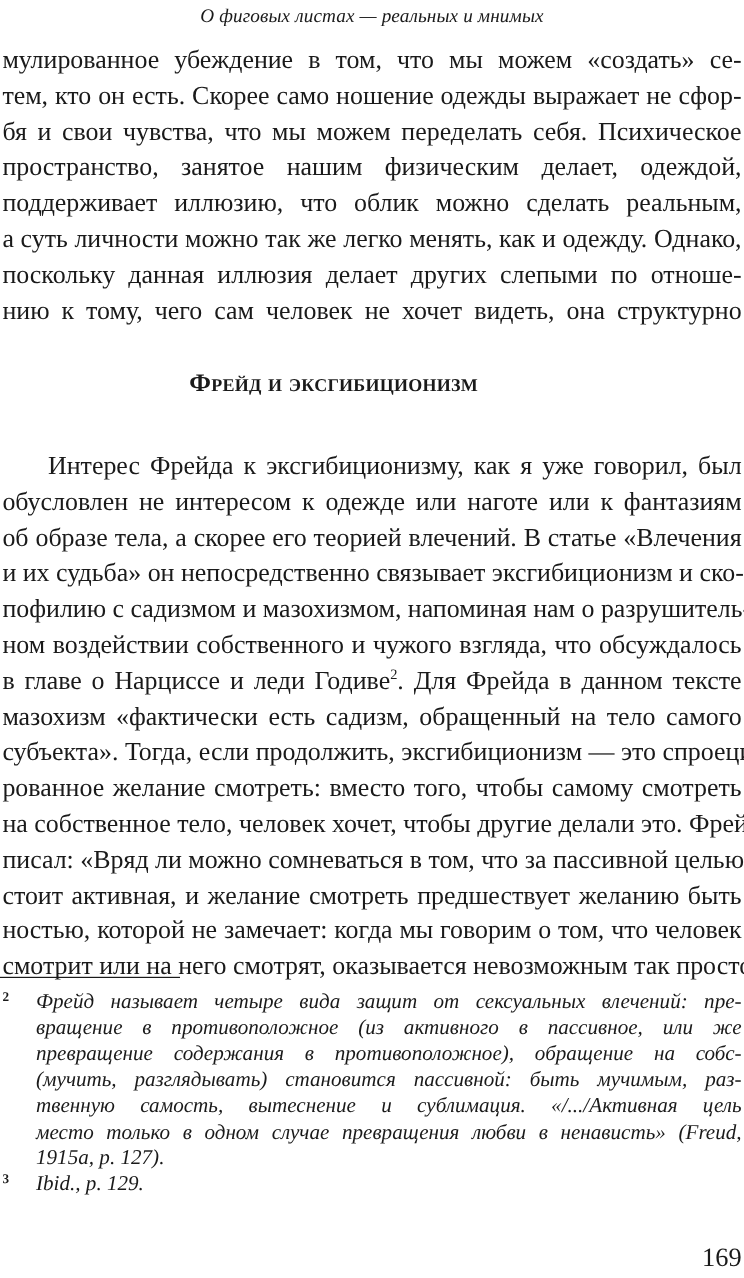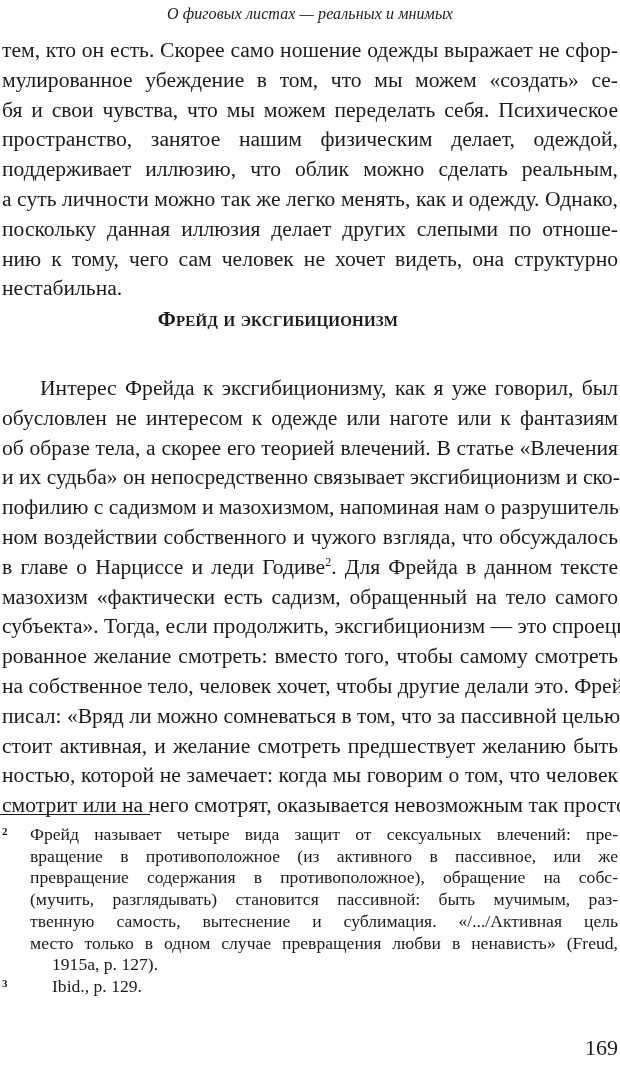--- a/index.html
+++ b/index.html
@@ -91,48 +91,47 @@
       left: 2px;
       top: -3px;
       font-size: 11px;
       font-weight: bold;
     }
     .fn .line {
       display: block;
       text-align: justify;
       text-align-last: justify;
       white-space: nowrap;
+      font-style: italic;
     }
     .fn .line.last {
       text-align-last: left;
-      margin-left: 22px;
     }
     .page-number {
       position: absolute;
       top: 1035px;
       right: 2px;
       font-family: "Liberation Serif", serif;
       font-size: 22px;
     }
   </style>
 </head>
 <body>
 
 <div class="running-header">О фиговых листах — реальных и мнимых</div>
 
 <div class="body-text p1">
+  <span class="line">мулированное убеждение в том, что мы можем «создать» се-</span>
   <span class="line">тем, кто он есть. Скорее само ношение одежды выражает не сфор-</span>
-  <span class="line">мулированное убеждение в том, что мы можем «создать» се-</span>
   <span class="line">бя и свои чувства, что мы можем переделать себя. Психическое</span>
   <span class="line">пространство, занятое нашим физическим делает, одеждой,</span>
   <span class="line">поддерживает иллюзию, что облик можно сделать реальным,</span>
   <span class="line">а суть личности можно так же легко менять, как и одежду. Однако,</span>
   <span class="line">поскольку данная иллюзия делает других слепыми по отноше-</span>
   <span class="line">нию к тому, чего сам человек не хочет видеть, она структурно</span>
-  <span class="line last">нестабильна.</span>
 </div>
 
 <div class="section-heading">Фрейд и эксгибиционизм</div>
 
 <div class="body-text p2">
   <span class="line indent">Интерес Фрейда к эксгибиционизму, как я уже говорил, был</span>
   <span class="line">обусловлен не интересом к одежде или наготе или к фантазиям</span>
   <span class="line">об образе тела, а скорее его теорией влечений. В статье «Влечения</span>
   <span class="line">и их судьба» он непосредственно связывает эксгибиционизм и ско-</span>
   <span class="line">пофилию с садизмом и мазохизмом, напоминая нам о разрушитель-</span>

